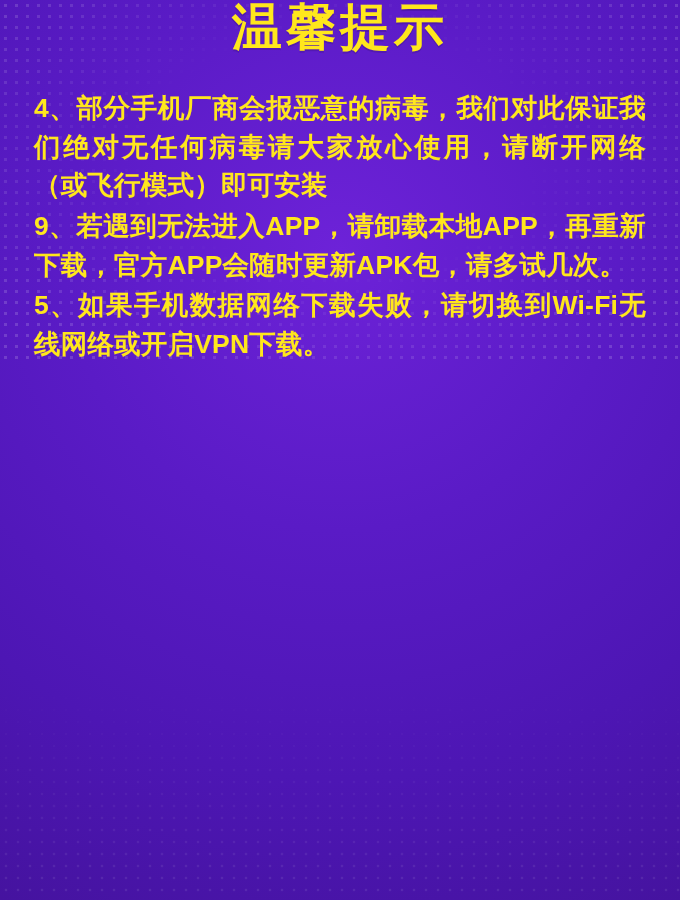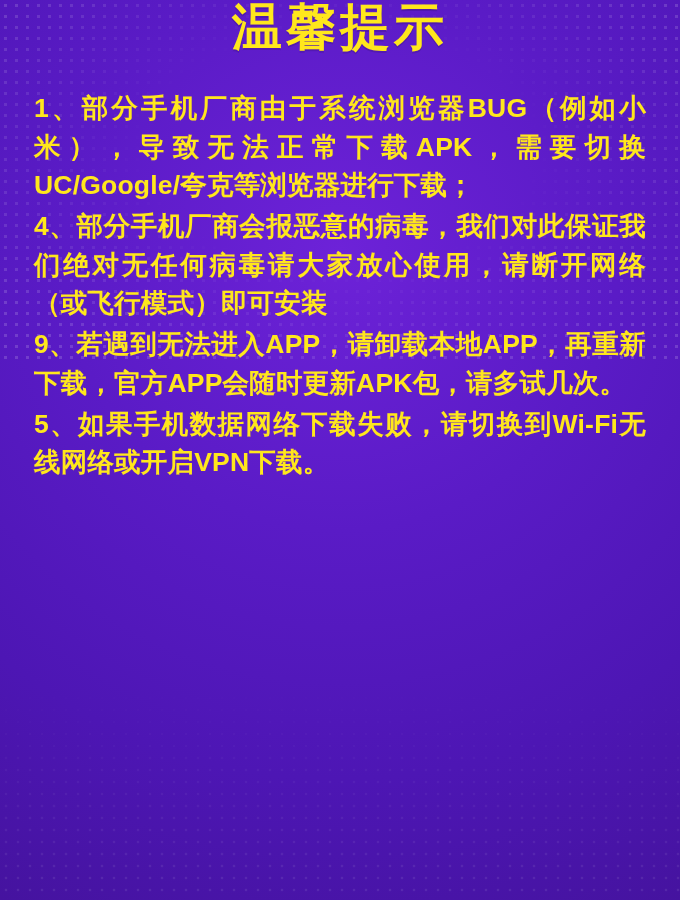--- a/index.html
+++ b/index.html
@@ -83,19 +83,18 @@
 <body>
 
 <div class="card">
   <div class="dots"></div>
   <div class="dots-bottom"></div>
 
   <div class="content">
     <div class="title">温馨提示</div>
 
     <ul class="body-list">
-      <li>1、部分手机厂商由于系统浏览器BUG（例如小米），导致无法正常下载APK，需要切换UC/Google/夸克等浏览器进行下载；</li>
       <li>4、部分手机厂商会报恶意的病毒，我们对此保证我们绝对无任何病毒请大家放心使用，请断开网络（或飞行模式）即可安装</li>
       <li>9、若遇到无法进入APP，请卸载本地APP，再重新下载，官方APP会随时更新APK包，请多试几次。</li>
       <li>5、如果手机数据网络下载失败，请切换到Wi-Fi无线网络或开启VPN下载。</li>
     </ul>
   </div>
 </div>
 
 </body></html>

